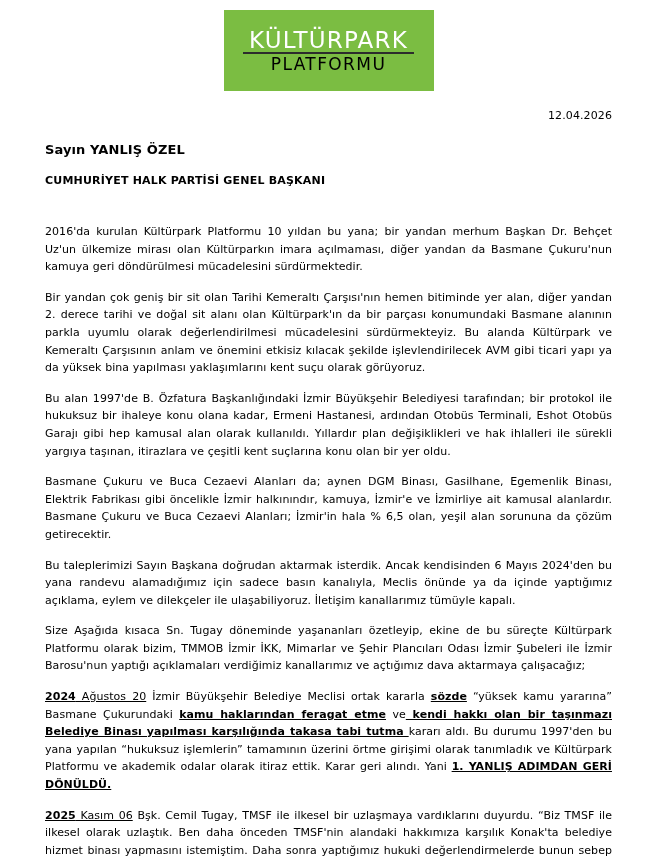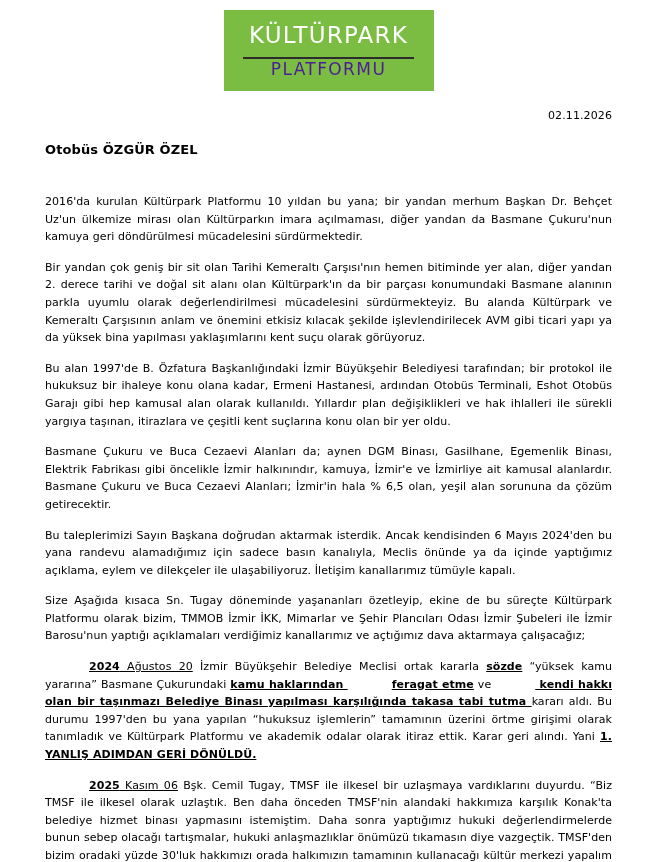--- a/index.html
+++ b/index.html
@@ -36,27 +36,27 @@
     align-items: center;
     justify-content: center;
     box-sizing: border-box;
   }
   .logo-top {
     color: #ffffff;
     font-family: "DejaVu Sans", sans-serif;
     font-size: 23px;
     letter-spacing: 1.2px;
     line-height: 1;
-    padding: 0 6px 10px 6px;
+    padding: 0 6px 0 6px;
     border-bottom: 2px solid #2c2c2c;
     margin-bottom: 2px;
     white-space: nowrap;
   }
   .logo-bottom {
-    color: #4c1d95;
+    color: #000000;
     font-family: "DejaVu Sans", sans-serif;
     font-size: 17px;
     letter-spacing: 1.4px;
     line-height: 1;
     white-space: nowrap;
   }
 
   
   .content {
     padding: 0 45px;
@@ -92,39 +92,40 @@
     text-align: justify;
     text-justify: inter-word;
     margin: 0 0 13px 0;
     letter-spacing: 0.05px;
     word-spacing: 0.1px;
   }
   p.para:last-child { margin-bottom: 0; }
 
   b, strong { font-weight: bold; text-decoration: underline; }
   u { text-decoration: underline; }
-  .bu { font-weight: bold; text-decoration: underline; margin-left: 44px; }
+  .bu { font-weight: bold; text-decoration: underline; }
 </style>
 </head>
 <body>
 
 <div class="page">
 
   <div class="letterhead">
     <div class="logo-block">
       <div class="logo-top">KÜLTÜRPARK</div>
       <div class="logo-bottom">PLATFORMU</div>
     </div>
   </div>
 
   <div class="content">
 
-    <div class="date-line">02.11.2026</div>
+    <div class="date-line">12.04.2026</div>
 
-    <div class="addressee">Otobüs ÖZGÜR ÖZEL</div>
+    <div class="addressee">Sayın YANLIŞ ÖZEL</div>
+    <div class="addressee-title">CUMHURİYET HALK PARTİSİ GENEL BAŞKANI</div>
 
     <div class="body-text">
 
       <p class="para">2016'da kurulan Kültürpark Platformu 10 yıldan bu yana; bir yandan merhum Başkan Dr. Behçet Uz'un ülkemize mirası olan Kültürparkın imara açılmaması, diğer yandan da Basmane Çukuru'nun kamuya geri döndürülmesi mücadelesini sürdürmektedir.</p>
       <p class="para">Bir yandan çok geniş bir sit olan Tarihi Kemeraltı Çarşısı'nın hemen bitiminde yer alan, diğer yandan 2. derece tarihi ve doğal sit alanı olan Kültürpark'ın da bir parçası konumundaki Basmane alanının parkla uyumlu olarak değerlendirilmesi mücadelesini sürdürmekteyiz. Bu alanda Kültürpark ve Kemeraltı Çarşısının anlam ve önemini etkisiz kılacak şekilde işlevlendirilecek AVM gibi ticari yapı ya da yüksek bina yapılması yaklaşımlarını kent suçu olarak görüyoruz.</p>
       <p class="para">Bu alan 1997'de B. Özfatura Başkanlığındaki İzmir Büyükşehir Belediyesi tarafından; bir protokol ile hukuksuz bir ihaleye konu olana kadar, Ermeni Hastanesi, ardından Otobüs Terminali, Eshot Otobüs Garajı gibi hep kamusal alan olarak kullanıldı. Yıllardır plan değişiklikleri ve hak ihlalleri ile sürekli yargıya taşınan, itirazlara ve çeşitli kent suçlarına konu olan bir yer oldu.</p>
       <p class="para">Basmane Çukuru ve Buca Cezaevi Alanları da; aynen DGM Binası, Gasilhane, Egemenlik Binası, Elektrik Fabrikası gibi öncelikle İzmir halkınındır, kamuya, İzmir'e ve İzmirliye ait kamusal alanlardır. Basmane Çukuru ve Buca Cezaevi Alanları; İzmir'in hala % 6,5 olan, yeşil alan sorununa da çözüm getirecektir.</p>
       <p class="para">Bu taleplerimizi Sayın Başkana doğrudan aktarmak isterdik. Ancak kendisinden 6 Mayıs 2024'den bu yana randevu alamadığımız için sadece basın kanalıyla,  Meclis önünde ya da içinde yaptığımız açıklama, eylem ve dilekçeler ile ulaşabiliyoruz. İletişim kanallarımız tümüyle kapalı.</p>
       <p class="para">Size Aşağıda kısaca Sn. Tugay döneminde yaşananları özetleyip, ekine de bu süreçte Kültürpark Platformu olarak bizim, TMMOB İzmir İKK, Mimarlar ve Şehir Plancıları Odası İzmir Şubeleri ile İzmir Barosu'nun yaptığı açıklamaları verdiğimiz kanallarımız ve açtığımız dava   aktarmaya çalışacağız;</p>
 

